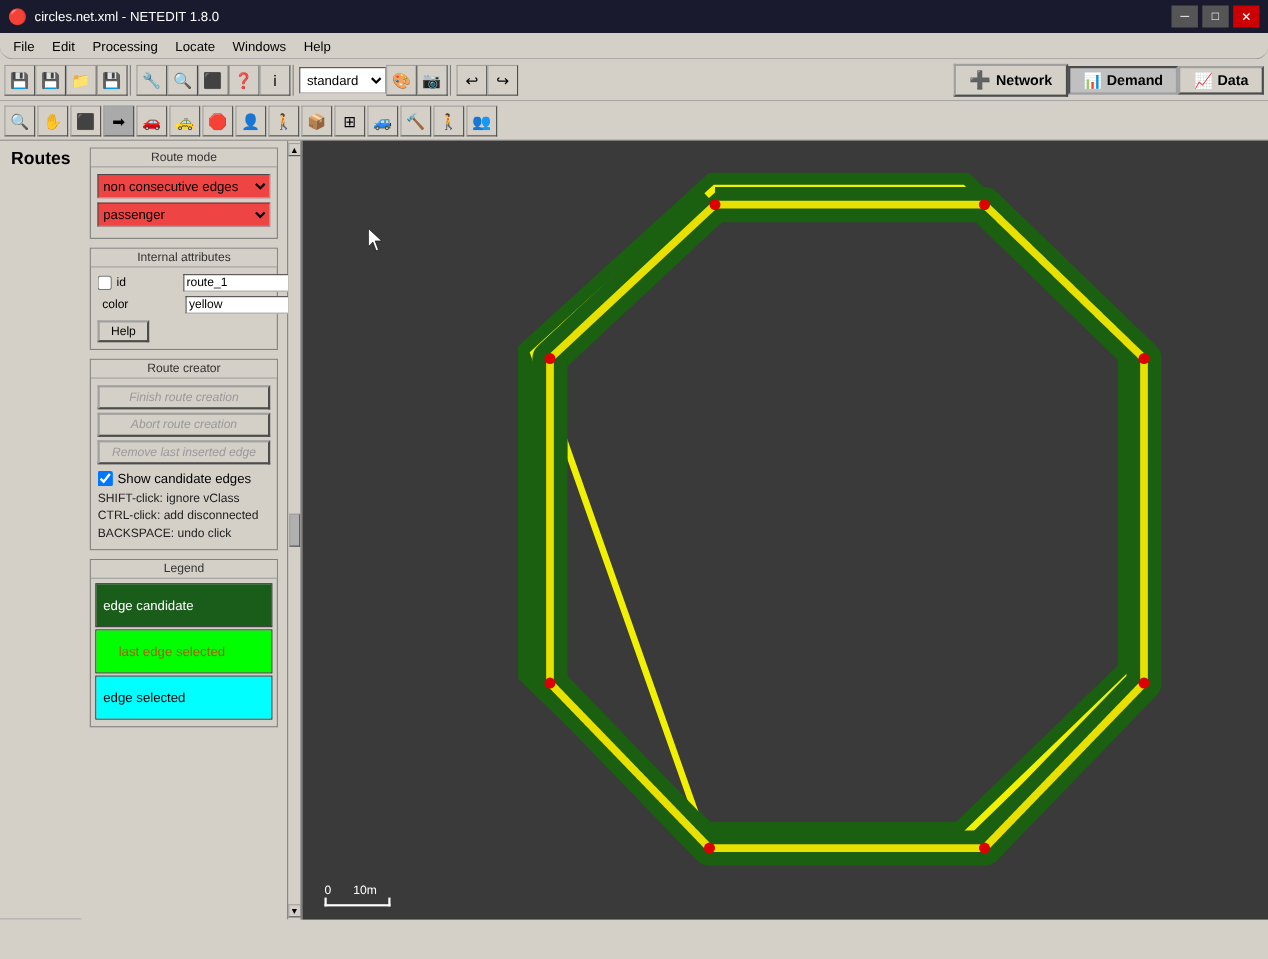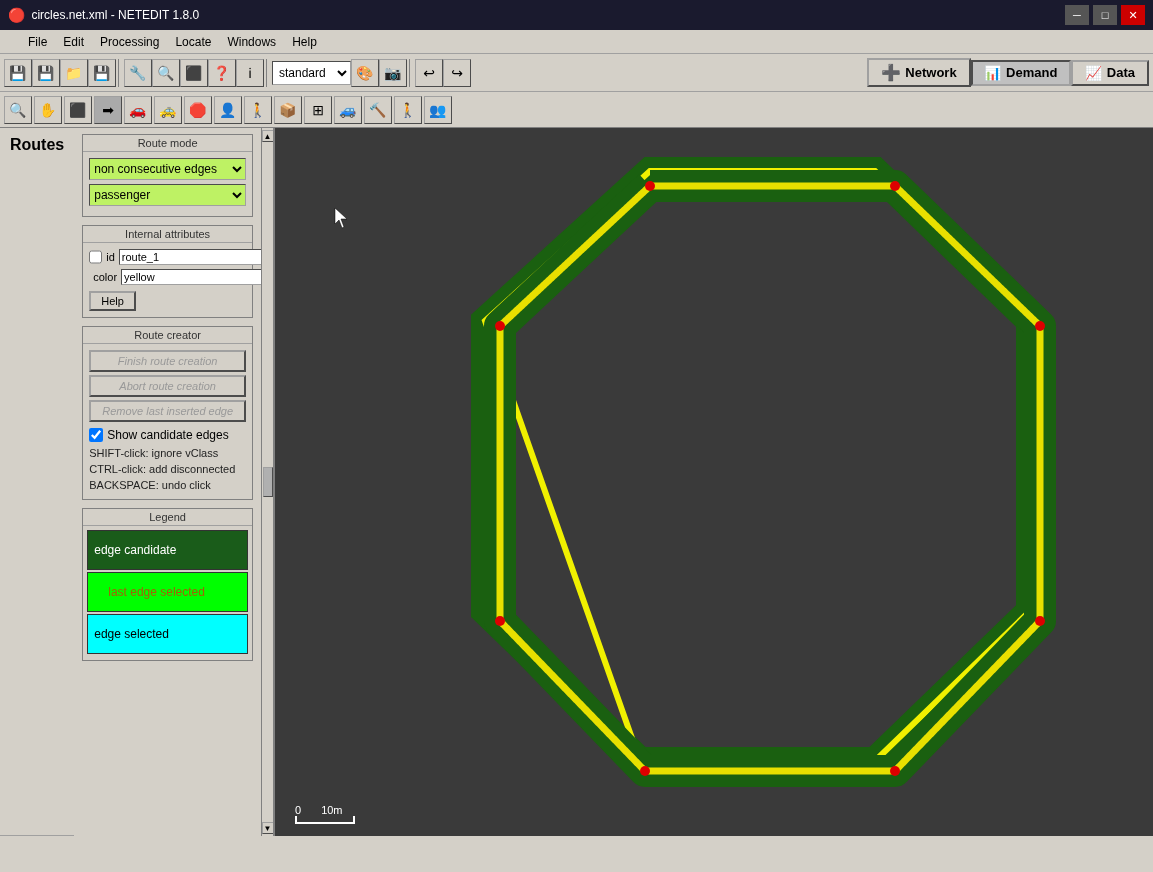--- a/index.html
+++ b/index.html
@@ -22,22 +22,23 @@
       cursor: pointer; font-size: 11px; display: flex; align-items: center; justify-content: center;
     }
     .title-bar-btn:last-child { background: #c00; }
 
     
     .menu-bar {
       background: #d4d0c8;
       height: 24px;
       display: flex;
       align-items: center;
-      padding: 0 20px;
+      padding: 0 4px;
       border-bottom: 1px solid #a0a0a0;
+      border-radius: 12px;
     }
     .menu-item {
       padding: 2px 8px;
       cursor: pointer;
       font-size: 12px;
     }
 
     
     .header-bar {
       background: #d4d0c8;
@@ -118,30 +119,30 @@
       font-size: 11px;
       color: #333;
       padding: 2px 0;
       background: #d4d0c8;
       border-bottom: 1px solid #a0a0a0;
     }
     .section-content { padding: 6px; }
     .dropdown-row { margin-bottom: 4px; }
     .dropdown {
       width: 100%; height: 22px; font-size: 12px;
-      background: #bef264; border: 1px inset #a0a0a0;
+      background: #ef4444; border: 1px inset #a0a0a0;
     }
     .attr-row {
       display: flex; align-items: center; margin-bottom: 4px; gap: 4px;
     }
     .attr-checkbox { width: 14px; height: 14px; }
     .attr-label { width: 50px; text-align: right; font-size: 11px; }
     .attr-input {
       flex: 1; height: 16px; font-size: 11px;
-      background: white; border: 1px inset #a0a0a0; padding: 0 2px;
+      background: white; border: 1px inset #a0a0a0; padding: 0 2px; margin-left: 48px;
     }
     .help-btn {
       background: #d4d0c8; border: 2px outset #a0a0a0;
       padding: 2px 10px; cursor: pointer; font-size: 11px;
       margin-top: 2px;
     }
 
     .status-box {
       background: white; border: 1px inset #a0a0a0;
       padding: 3px 6px; font-size: 11px; margin-bottom: 4px;

